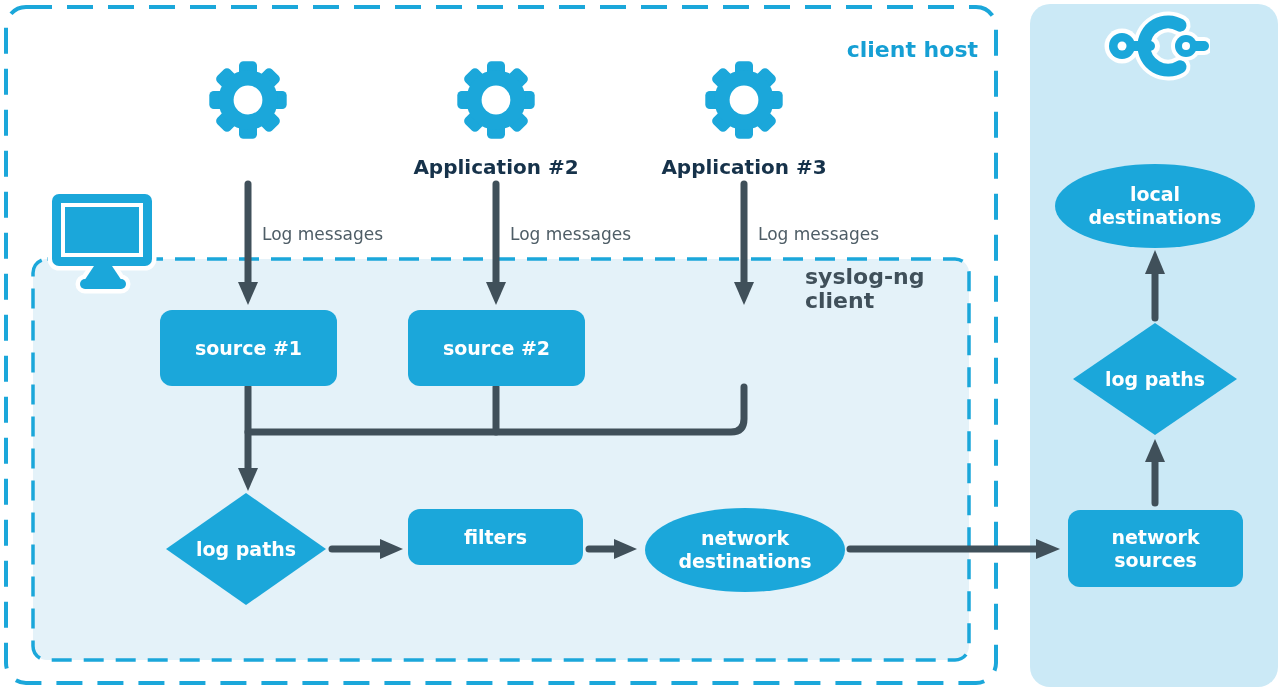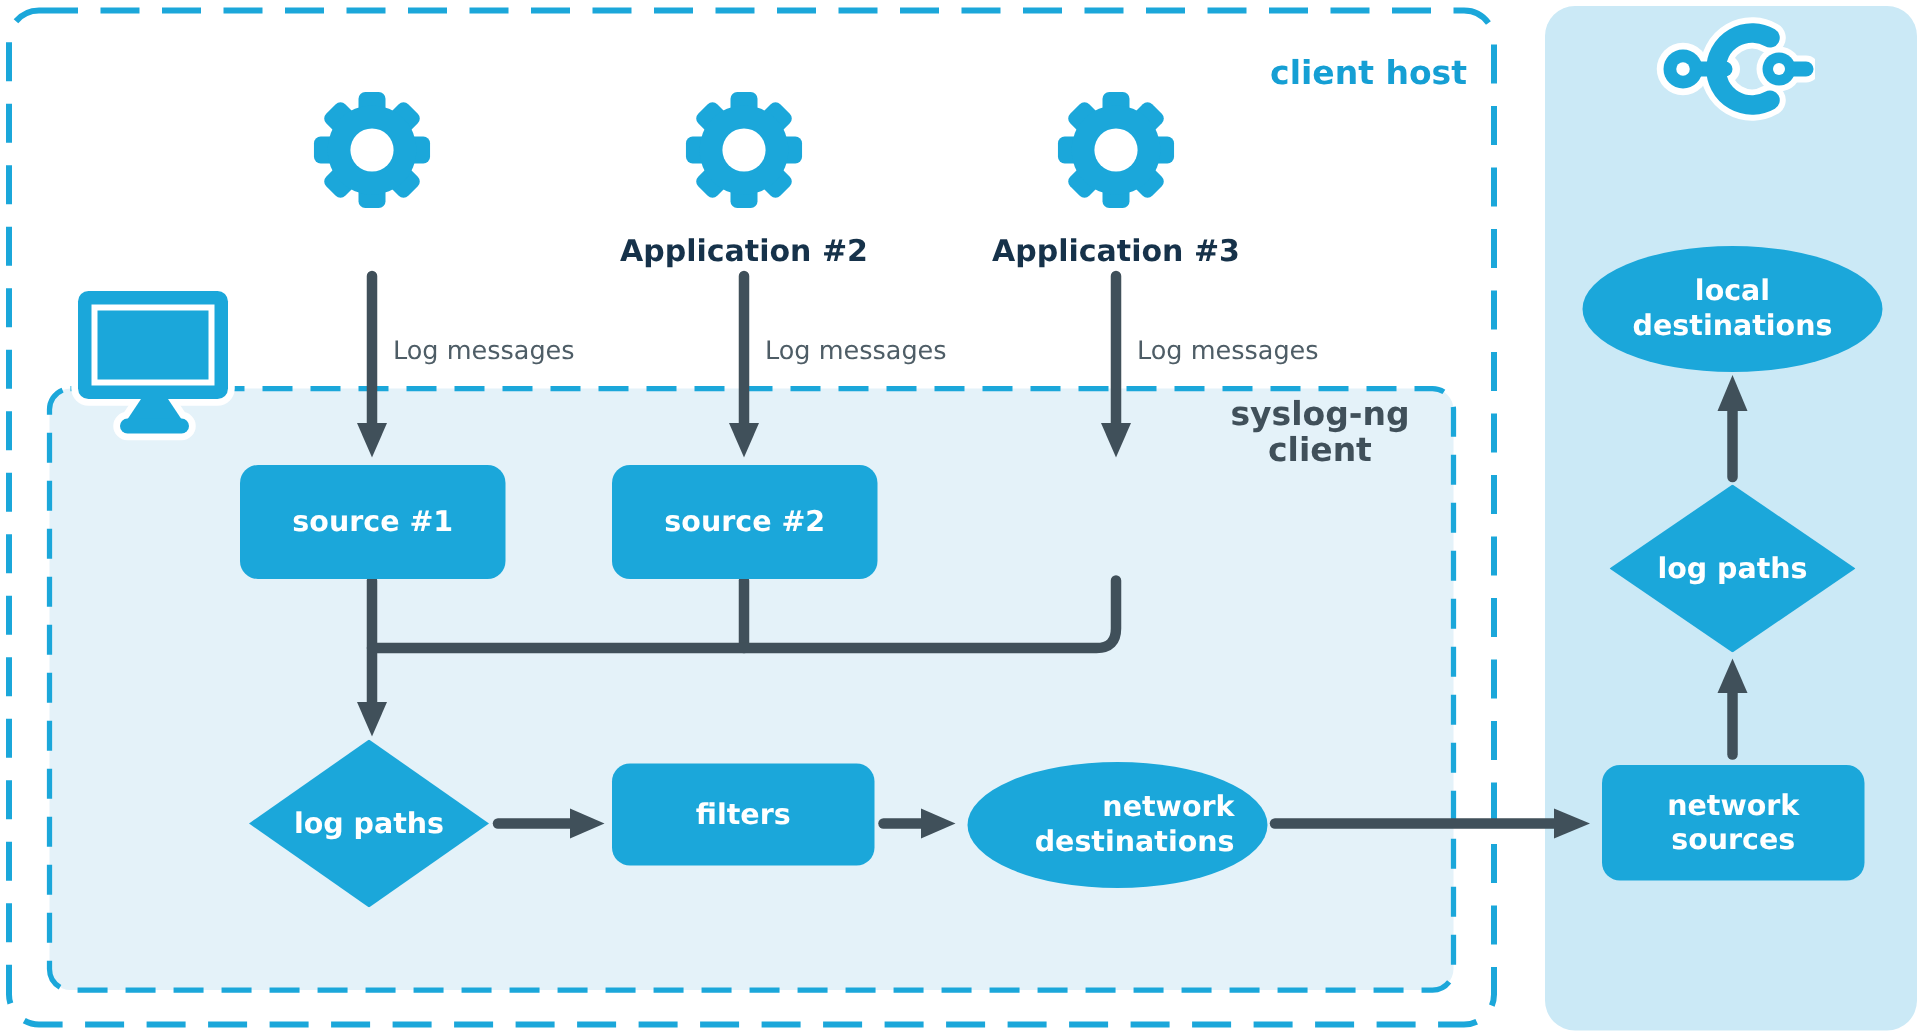--- a/index.html
+++ b/index.html
@@ -11,21 +11,21 @@
   .canvas{position:relative;width:1280px;height:690px;background:#fff;overflow:hidden;}
   .layer{position:absolute;left:0;top:0;}
   .node{position:absolute;background:var(--cyan);color:var(--white);font-weight:bold;
         font-size:19px;line-height:1.2;display:flex;align-items:center;justify-content:center;
         text-align:center;}
   .rect{border-radius:12px;}
   .ellipse{border-radius:50%;}
   .diamond{clip-path:polygon(50% 0%,100% 50%,50% 100%,0% 50%);}
   .caption{position:absolute;font-weight:bold;}
   .cyan-caption{color:var(--cyan_text);font-size:22px;}
-  .client-label{color:var(--dark);font-size:22px;line-height:1.1;text-align:center;}
+  .client-label{color:var(--dark);font-size:22px;line-height:1.1;text-align:left;}
   .app-label{position:absolute;width:220px;text-align:center;font-weight:bold;
              font-size:20px;color:var(--app_label);}
   .msg-label{position:absolute;font-size:17px;color:var(--gray_label);}
   svg{display:block;}
 </style>
 </head>
 <body>
 
 <div class="canvas">
 
@@ -141,20 +141,20 @@
     <path d="M86 40 H104" stroke="var(--cyan)" stroke-width="10" stroke-linecap="round" fill="none"></path>
     <circle cx="86" cy="40" r="11" fill="var(--cyan)"></circle>
     <circle cx="22" cy="40" r="4.5" fill="#fff"></circle>
     <circle cx="86" cy="40" r="4" fill="#fff"></circle>
   </svg>
 
   <div class="node rect" style="left:160px;top:310px;width:177px;height:76px;">source #1</div>
   <div class="node rect" style="left:408px;top:310px;width:177px;height:76px;">source #2</div>
 
   <div class="node diamond" style="left:166px;top:493px;width:160px;height:112px;">log paths</div>
-  <div class="node rect" style="left:408px;top:509px;width:175px;height:68px;">filters</div>
-  <div class="node ellipse" style="left:645px;top:508px;width:200px;height:84px;padding:0 22px;text-align:right;">network destinations</div>
+  <div class="node rect" style="left:408px;top:509px;width:175px;height:56px;">filters</div>
+  <div class="node ellipse" style="left:645px;top:508px;width:200px;height:84px;padding:0 22px;">network destinations</div>
 
   <div class="node rect" style="left:1068px;top:510px;width:175px;height:77px;padding:0 30px;">network sources</div>
   <div class="node diamond" style="left:1073px;top:323px;width:164px;height:112px;">log paths</div>
   <div class="node ellipse" style="left:1055px;top:164px;width:200px;height:84px;padding:0 24px;">local destinations</div>
 
 </div>
 
 </body></html>

